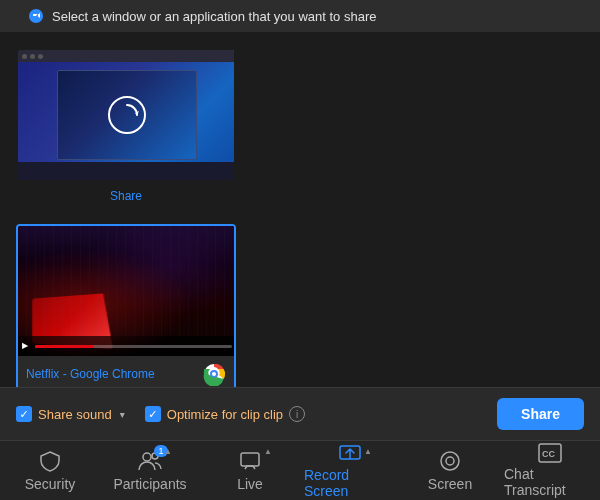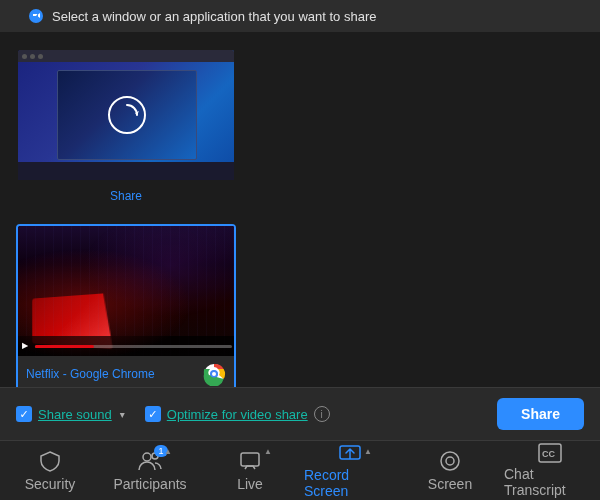--- a/index.html
+++ b/index.html
@@ -237,22 +237,21 @@
       cursor: pointer;
       flex-shrink: 0;
     }
     .checkbox-check {
       color: #fff;
       font-size: 11px;
       line-height: 1;
     }
     .checkbox-label {
       font-size: 13px;
-      color: #14b8a6;
-      text-decoration: underline;
+      color: #fdba74;
     }
     .dropdown-arrow {
       font-size: 10px;
       color: #aaa;
       margin-left: 2px;
     }
     .info-icon {
       width: 16px;
       height: 16px;
       border-radius: 50%;
@@ -428,21 +427,21 @@
       <span class="checkbox-check">✓</span>
     </div>
     <span class="checkbox-label">Share sound</span>
     <span class="dropdown-arrow">▾</span>
   </div>
 
   <div class="checkbox-group">
     <div class="checkbox">
       <span class="checkbox-check">✓</span>
     </div>
-    <span class="checkbox-label">Optimize for video share</span>
+    <span class="checkbox-label">Optimize for clip clip</span>
     <div class="info-icon">i</div>
   </div>
 
   <button class="share-button">Share</button>
 </div>
 
 <div class="taskbar">
 
   <div class="taskbar-item">
     <div class="taskbar-icon">

